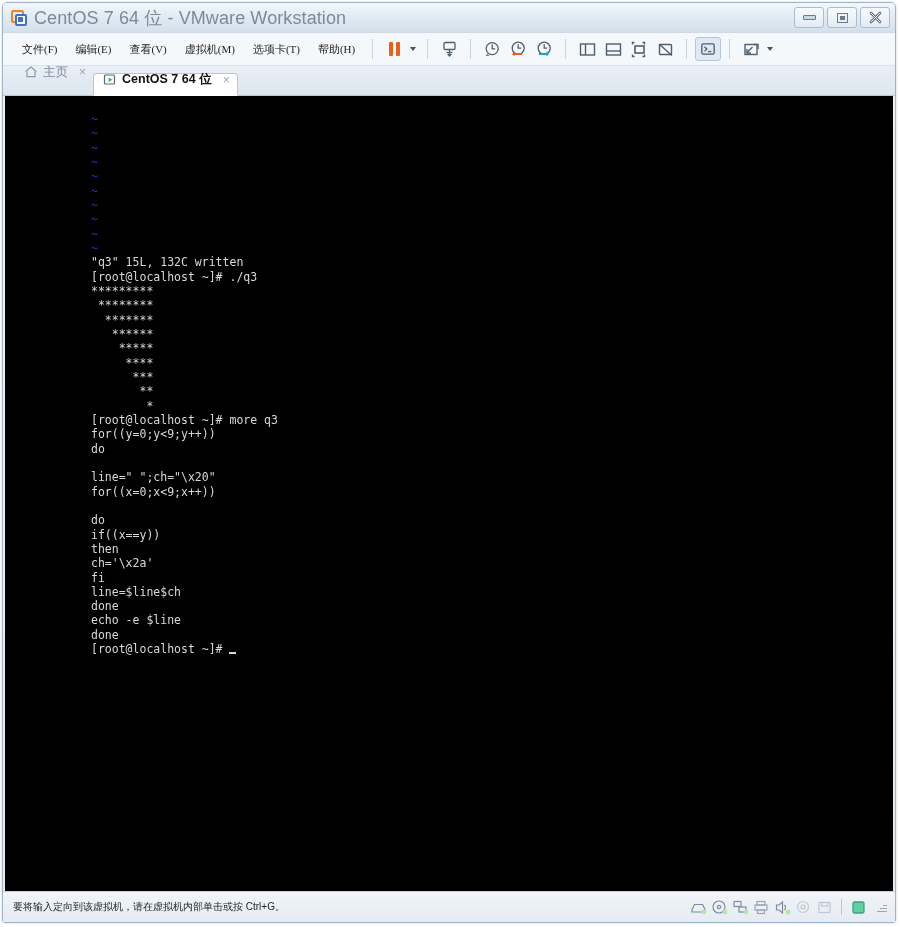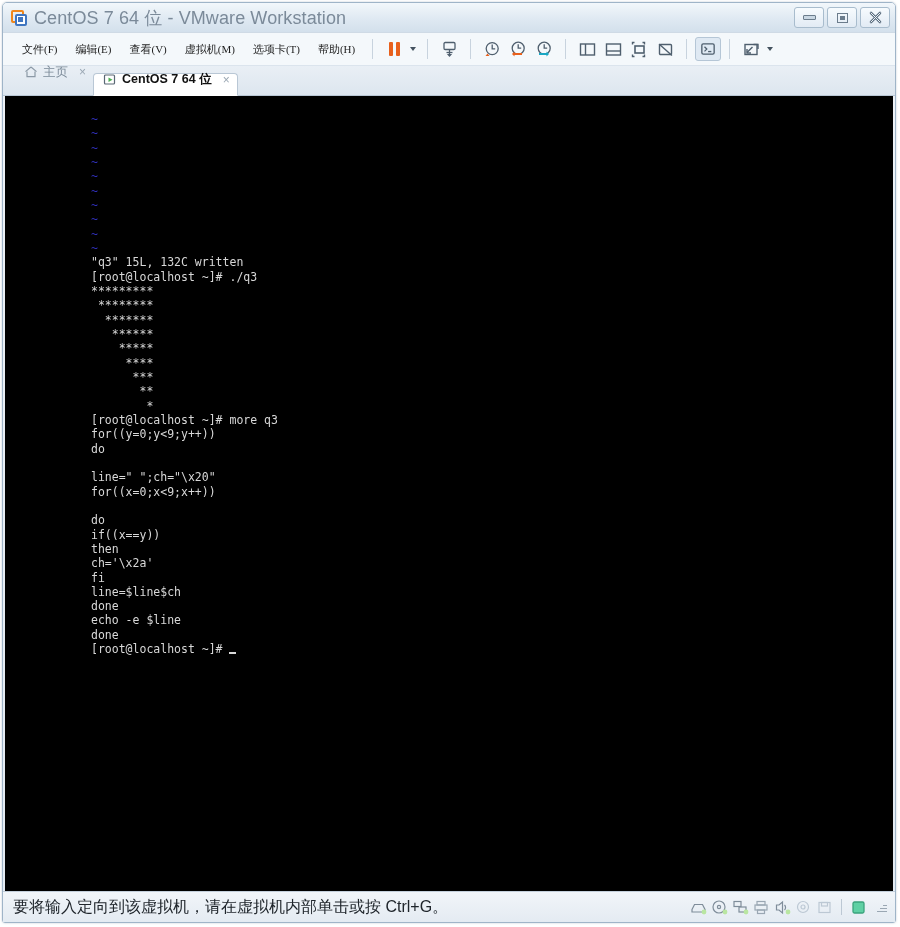--- a/index.html
+++ b/index.html
@@ -225,21 +225,21 @@
   .statusbar {
     height: 30px;
     flex: 0 0 30px;
     background: linear-gradient(to bottom,#f1f5f9 0%, #e4ebf2 100%);
     border-top: 1px solid #c3cfdb;
     display: flex;
     align-items: center;
     position: relative;
   }
   .status-msg {
-    font-size: 16px;
+    font-size: 10px;
     color: #20262c;
     margin-left: 10px;
     white-space: nowrap;
   }
   .status-icons {
     position: absolute;
     right: 8px;
     display: flex;
     align-items: center;
     gap: 4px;

